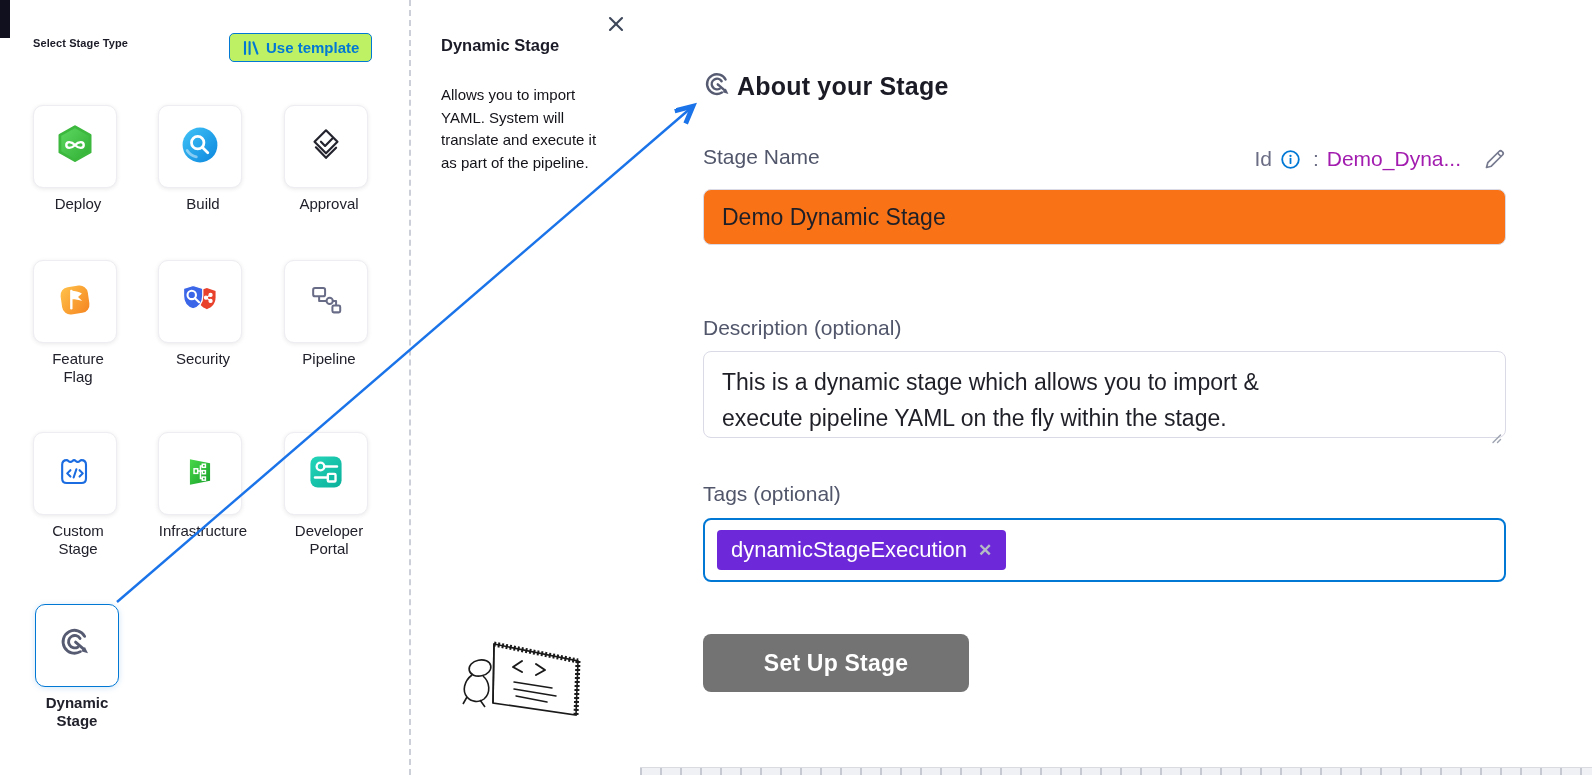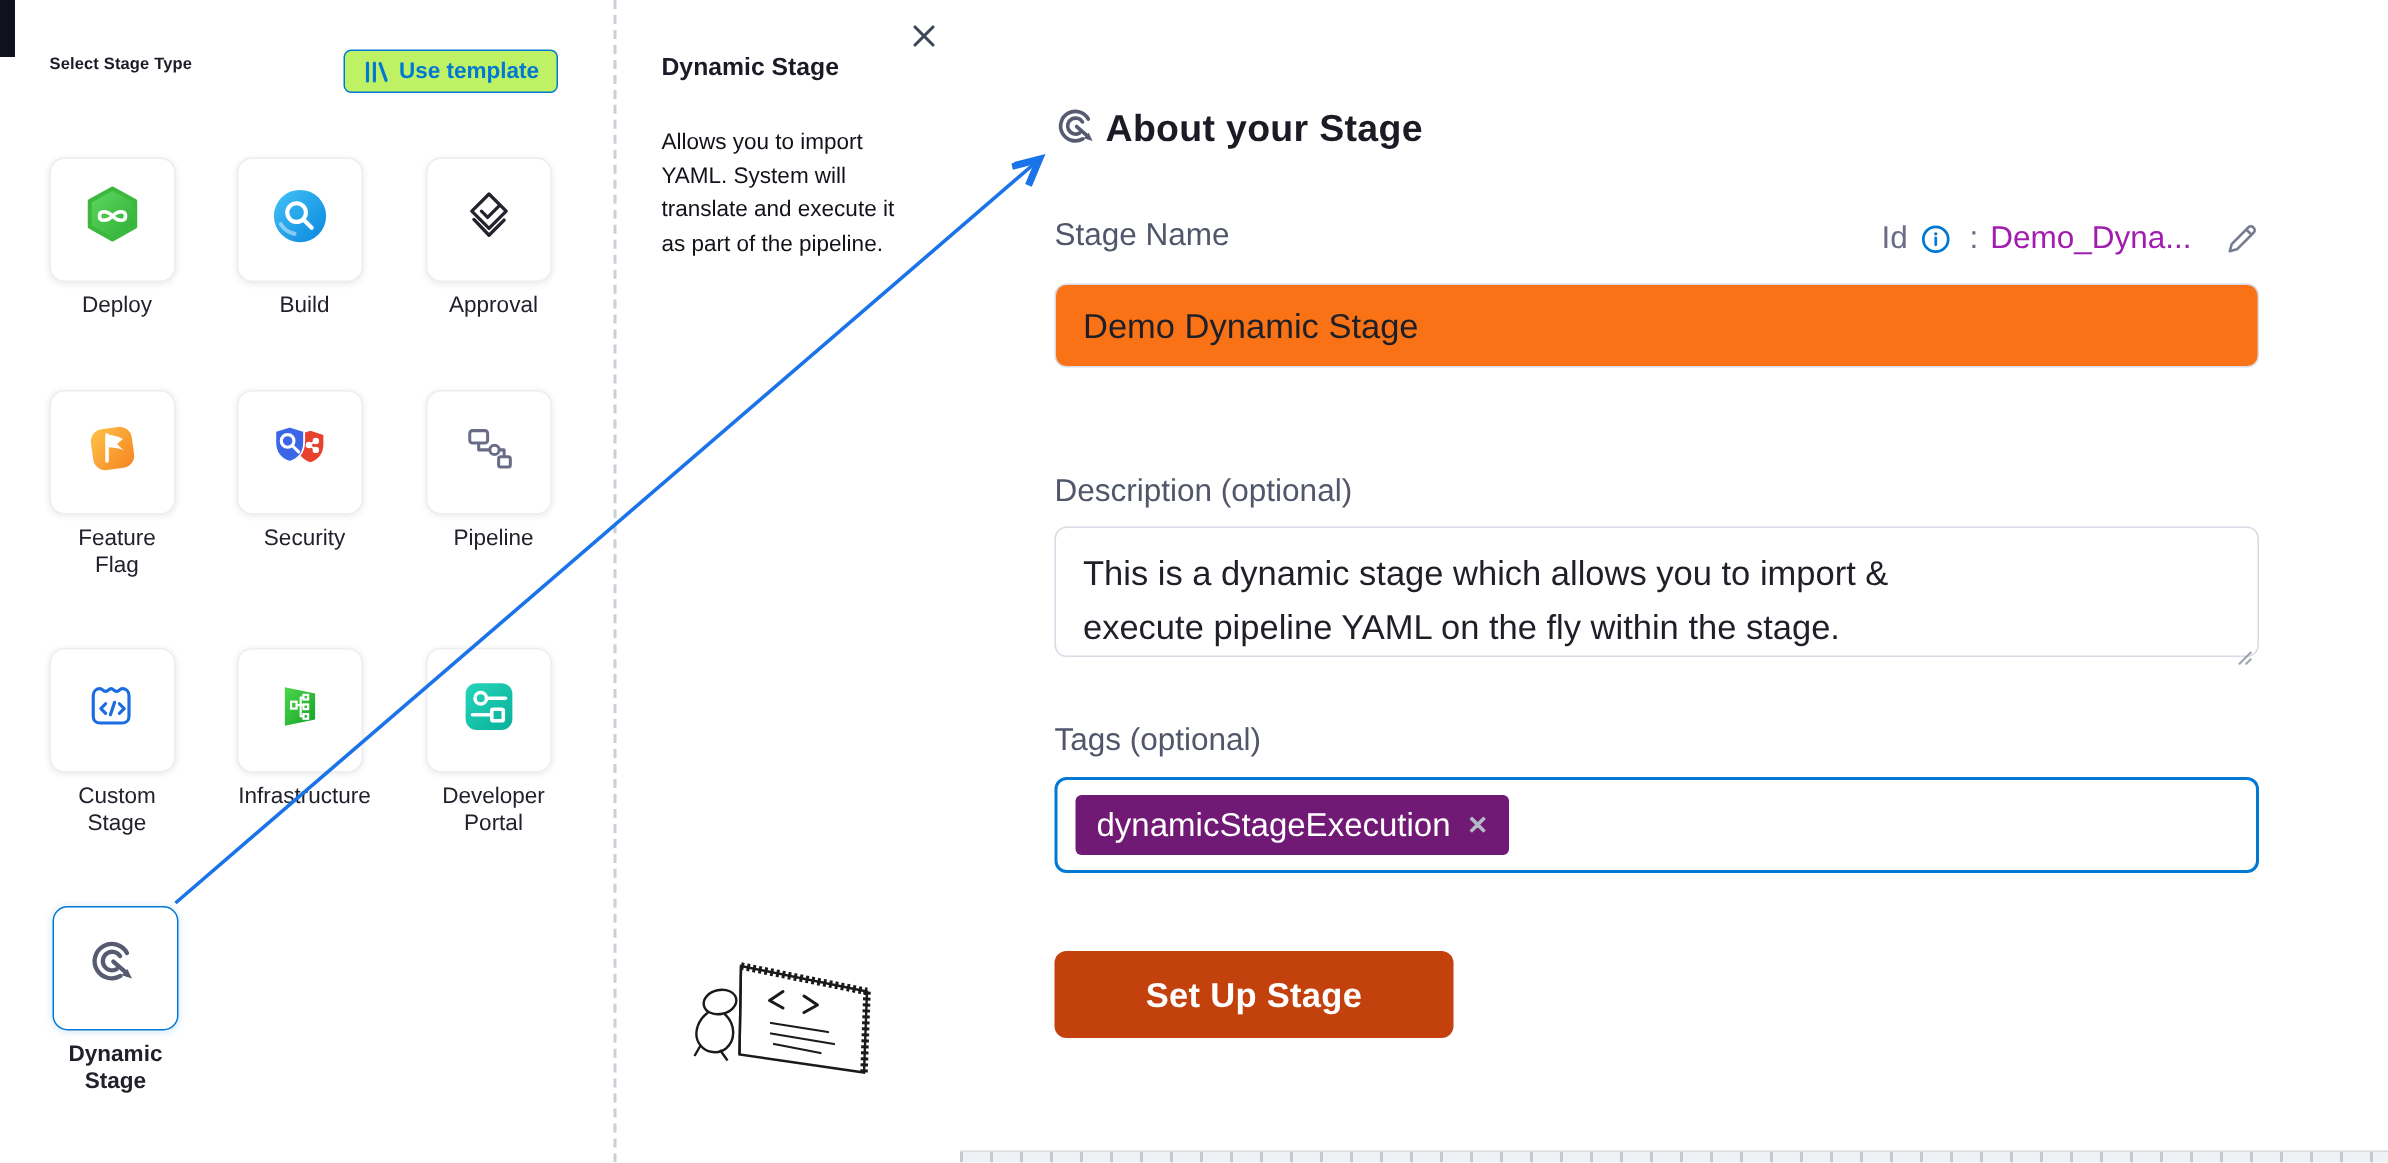--- a/index.html
+++ b/index.html
@@ -50,25 +50,25 @@
                 font-family:"Liberation Sans", sans-serif; outline:none; background:#f97316; }
   .desc-area { left:703px; top:351px; width:803px; height:87px; border:1px solid #d9dae6;
                border-radius:8px; padding:12px 18px; font-size:23px; line-height:36px; color:#1f1f28;
                font-family:"Liberation Sans", sans-serif; outline:none; resize:none; background:#fff;
                overflow:hidden; }
   .resize-grip { left:1488px; top:430px; pointer-events:none; }
 
   .tags-box { left:703px; top:518px; width:803px; height:64px; border:2px solid #0278d5;
               border-radius:8px; background:#fff; display:flex; align-items:center; padding:0 12px;
               cursor:text; }
-  .tag-chip { height:40px; display:flex; align-items:center; gap:11px; background:#701a75;
+  .tag-chip { height:40px; display:flex; align-items:center; gap:11px; background:#6d28d9;
               border-radius:4px; padding:0 14px; color:#fff; font-size:22px; }
   .tag-chip .x { color:#b4bbc4; font-size:17px; font-weight:bold; cursor:pointer; line-height:1; }
 
-  .setup-btn { left:703px; top:634px; width:266px; height:58px; background:#c2410c; border:none;
+  .setup-btn { left:703px; top:634px; width:266px; height:58px; background:#737373; border:none;
                border-radius:8px; color:#fff; font-size:23px; font-weight:bold; cursor:pointer;
                font-family:"Liberation Sans", sans-serif; letter-spacing:.2px; }
 
   .grid-strip { left:640px; top:767px; width:952px; height:8px; background:#f0f1f4;
                 border-top:1px solid #d9dbe0;
                 background-image:repeating-linear-gradient(90deg,#c6c9d2 0 2px,transparent 2px 20px); }
 
   .arrow-overlay { left:0; top:0; width:1592px; height:775px; pointer-events:none; }
 </style>
 </head>

